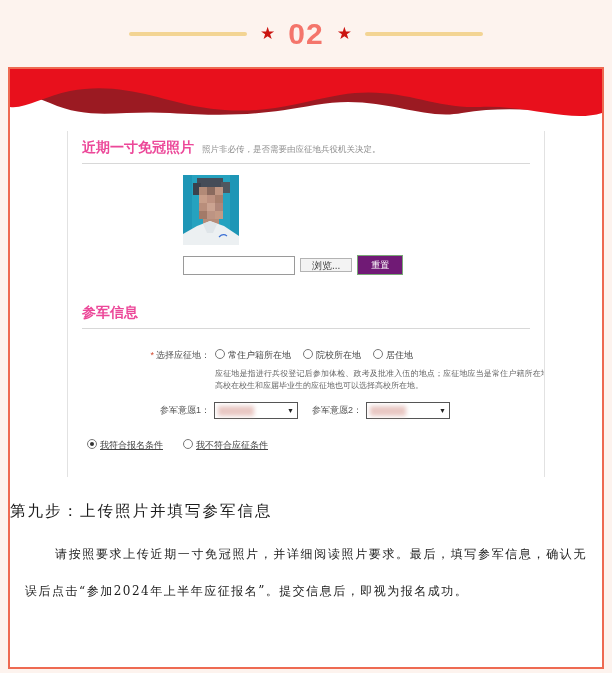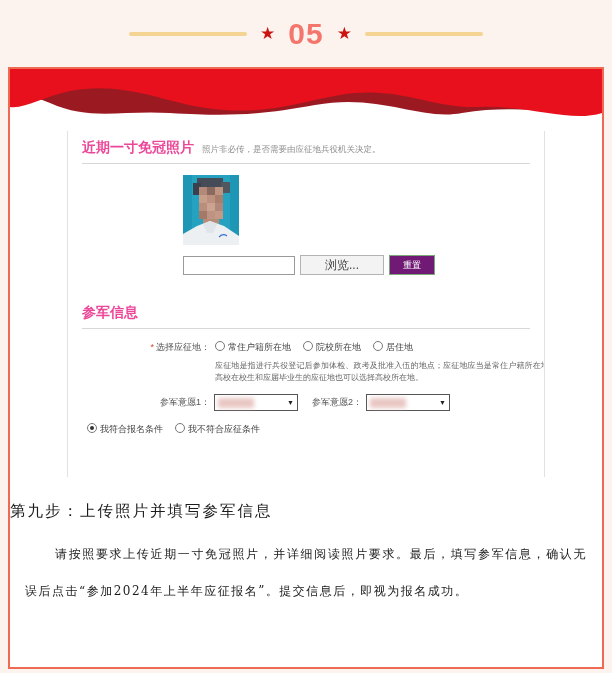--- a/index.html
+++ b/index.html
@@ -25,27 +25,27 @@
   .sec-title-row { display:flex; align-items:baseline; }
   .sec-title { color:#ec4899; font-size:14px; font-weight:bold; }
   .sec-note { color:#8f8f8f; font-size:8.5px; margin-left:8px; }
   .rule { height:1px; background:#d8d8d8; margin-top:6px; }
 
   .photo-block { margin:11px 0 0 101px; }
   .req-text { margin:5px 0 0 101px; width:352px; font-size:8px; color:#666;
     line-height:12.5px; text-align:justify; }
   .upload-row { margin:6px 0 0 101px; display:flex; align-items:center; gap:5px; }
   .file-input { width:112px; height:19px; border:1px solid #9a9a9a; background:#fff; font-size:9px; padding:0 3px; }
-  .btn-browse { height:20px; padding:0 24px; background:#f3f3f3; border:1px solid #b3b3b3;
-    color:#444; font-size:12px; }
+  .btn-browse { height:14px; padding:0 11px; background:#f3f3f3; border:1px solid #b3b3b3;
+    color:#444; font-size:10px; }
   .btn-green-sm { height:20px; padding:0 13px; background:#701a75; border:1px solid #79a876;
     color:#fff; font-size:9px; }
 
   .enlist-title { margin-top:29px; }
-  .form-row { display:flex; align-items:center; margin-top:12px; font-size:9px; color:#444; }
+  .form-row { display:flex; align-items:center; margin-top:20px; font-size:9px; color:#444; }
   .row-label { width:128px; text-align:right; color:#555; flex:none; }
   .req-star { color:#d0482e; margin-right:2px; }
   .opt-group { display:flex; align-items:center; gap:12px; margin-left:5px; }
   .opt { display:flex; align-items:flex-start; gap:3px; }
   .radio { width:10px; height:10px; border:1px solid #777; border-radius:50%; background:#fff;
     flex:none; position:relative; }
   .radio.checked::after { content:""; position:absolute; left:2px; top:2px; width:4px; height:4px;
     border-radius:50%; background:#333; }
   .help-text { margin:6px 0 0 133px; width:342px; font-size:8px; color:#666; line-height:12px; text-align:justify; }
 
@@ -62,21 +62,21 @@
   .caption-title { text-align:left; font-size:15.5px; letter-spacing:2px; }
   .caption-body { margin:14px 15px 0; font-size:12px; line-height:37px; letter-spacing:1.5px;
     text-align:justify; text-indent:2.5em; }
 </style>
 </head>
 <body>
 
 <div class="page-header">
   <div class="gold-line"></div>
   <span class="hdr-star">★</span>
-  <span class="hdr-num">05</span>
+  <span class="hdr-num">02</span>
   <span class="hdr-star">★</span>
   <div class="gold-line"></div>
 </div>
 
 <div class="card">
 
   <svg class="wave-banner" viewBox="0 0 592 58" preserveAspectRatio="none">
     <path fill="#9b1a22" d="M0,0 H592 V36 C555,48 505,34 452,44 C410,52 370,24 305,36 C255,45 225,48 160,44 C110,41 80,52 40,34 C25,27 10,24 0,26 Z"></path>
     <path fill="#e8101c" d="M0,0 H592 V44 C560,54 520,36 470,38 C420,40 390,16 330,26 C280,35 250,48 190,38 C150,31 110,12 60,22 C35,27 15,40 0,38 Z"></path>
   </svg>
@@ -157,21 +157,21 @@
         <span class="chev">▼</span>
       </div>
       <span class="wish2-label">参军意愿2：</span>
       <div class="sel">
         <span class="censor"></span>
         <span class="chev">▼</span>
       </div>
     </div>
 
     <div class="form-row">
-      <div class="opt-group" style="gap:12px;">
+      <div class="opt-group" style="gap:20px;text-decoration:underline;">
         <span class="opt">
           <span class="radio checked"></span>
           <span>我符合报名条件</span>
         </span>
         <span class="opt">
           <span class="radio"></span>
           <span>我不符合应征条件</span>
         </span>
       </div>
     </div>

